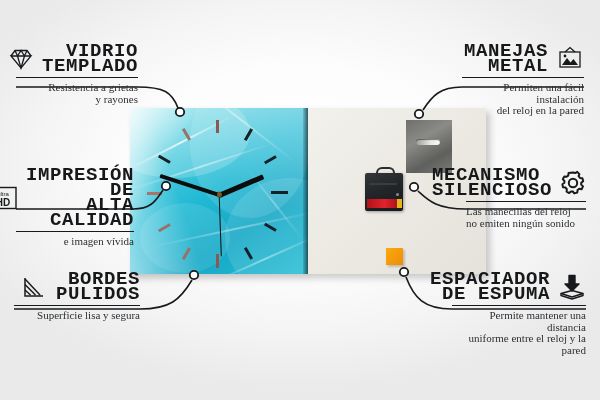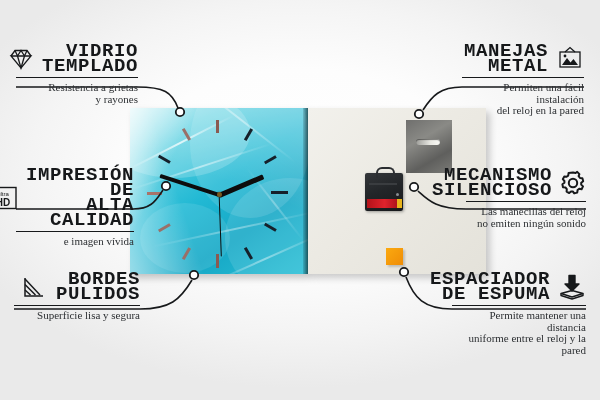--- a/index.html
+++ b/index.html
@@ -244,21 +244,21 @@
             <circle cx="9" cy="10" r="1.4" fill="#17191b" stroke="none"></circle>
           </g>
         </svg>
       </span>
     </div>
     <div class="rule"></div>
     <div class="desc">Permiten una fácil instalación</div>
     <div class="desc">del reloj en la pared</div>
   </div>
 
-  <div class="callout c-right" id="f4" style="left:466px;top:168px;width:120px;text-align:right;">
+  <div class="callout c-right" id="f4" style="left:466px;top:168px;width:120px;">
     <div class="head" style="justify-content:flex-end;">
       <div>
         <div class="title">MECANISMO</div>
         <div class="title">SILENCIOSO</div>
       </div>
       <span class="icon">
         <svg width="26" height="26" viewBox="0 0 26 26">
           <g stroke="#17191b" stroke-width="2" fill="none" stroke-linejoin="round">
             <path d="M13,2.5 L15.6,3 L17.2,1.9 L19.4,4.1 L18.6,6.2 L20,8 L22.4,8.2 L23.2,11.2
                      L21.2,12.8 L21.2,14.6 L23,16.4 L21.6,19.2 L19.2,18.8 L17.6,20 L17.2,22.6

